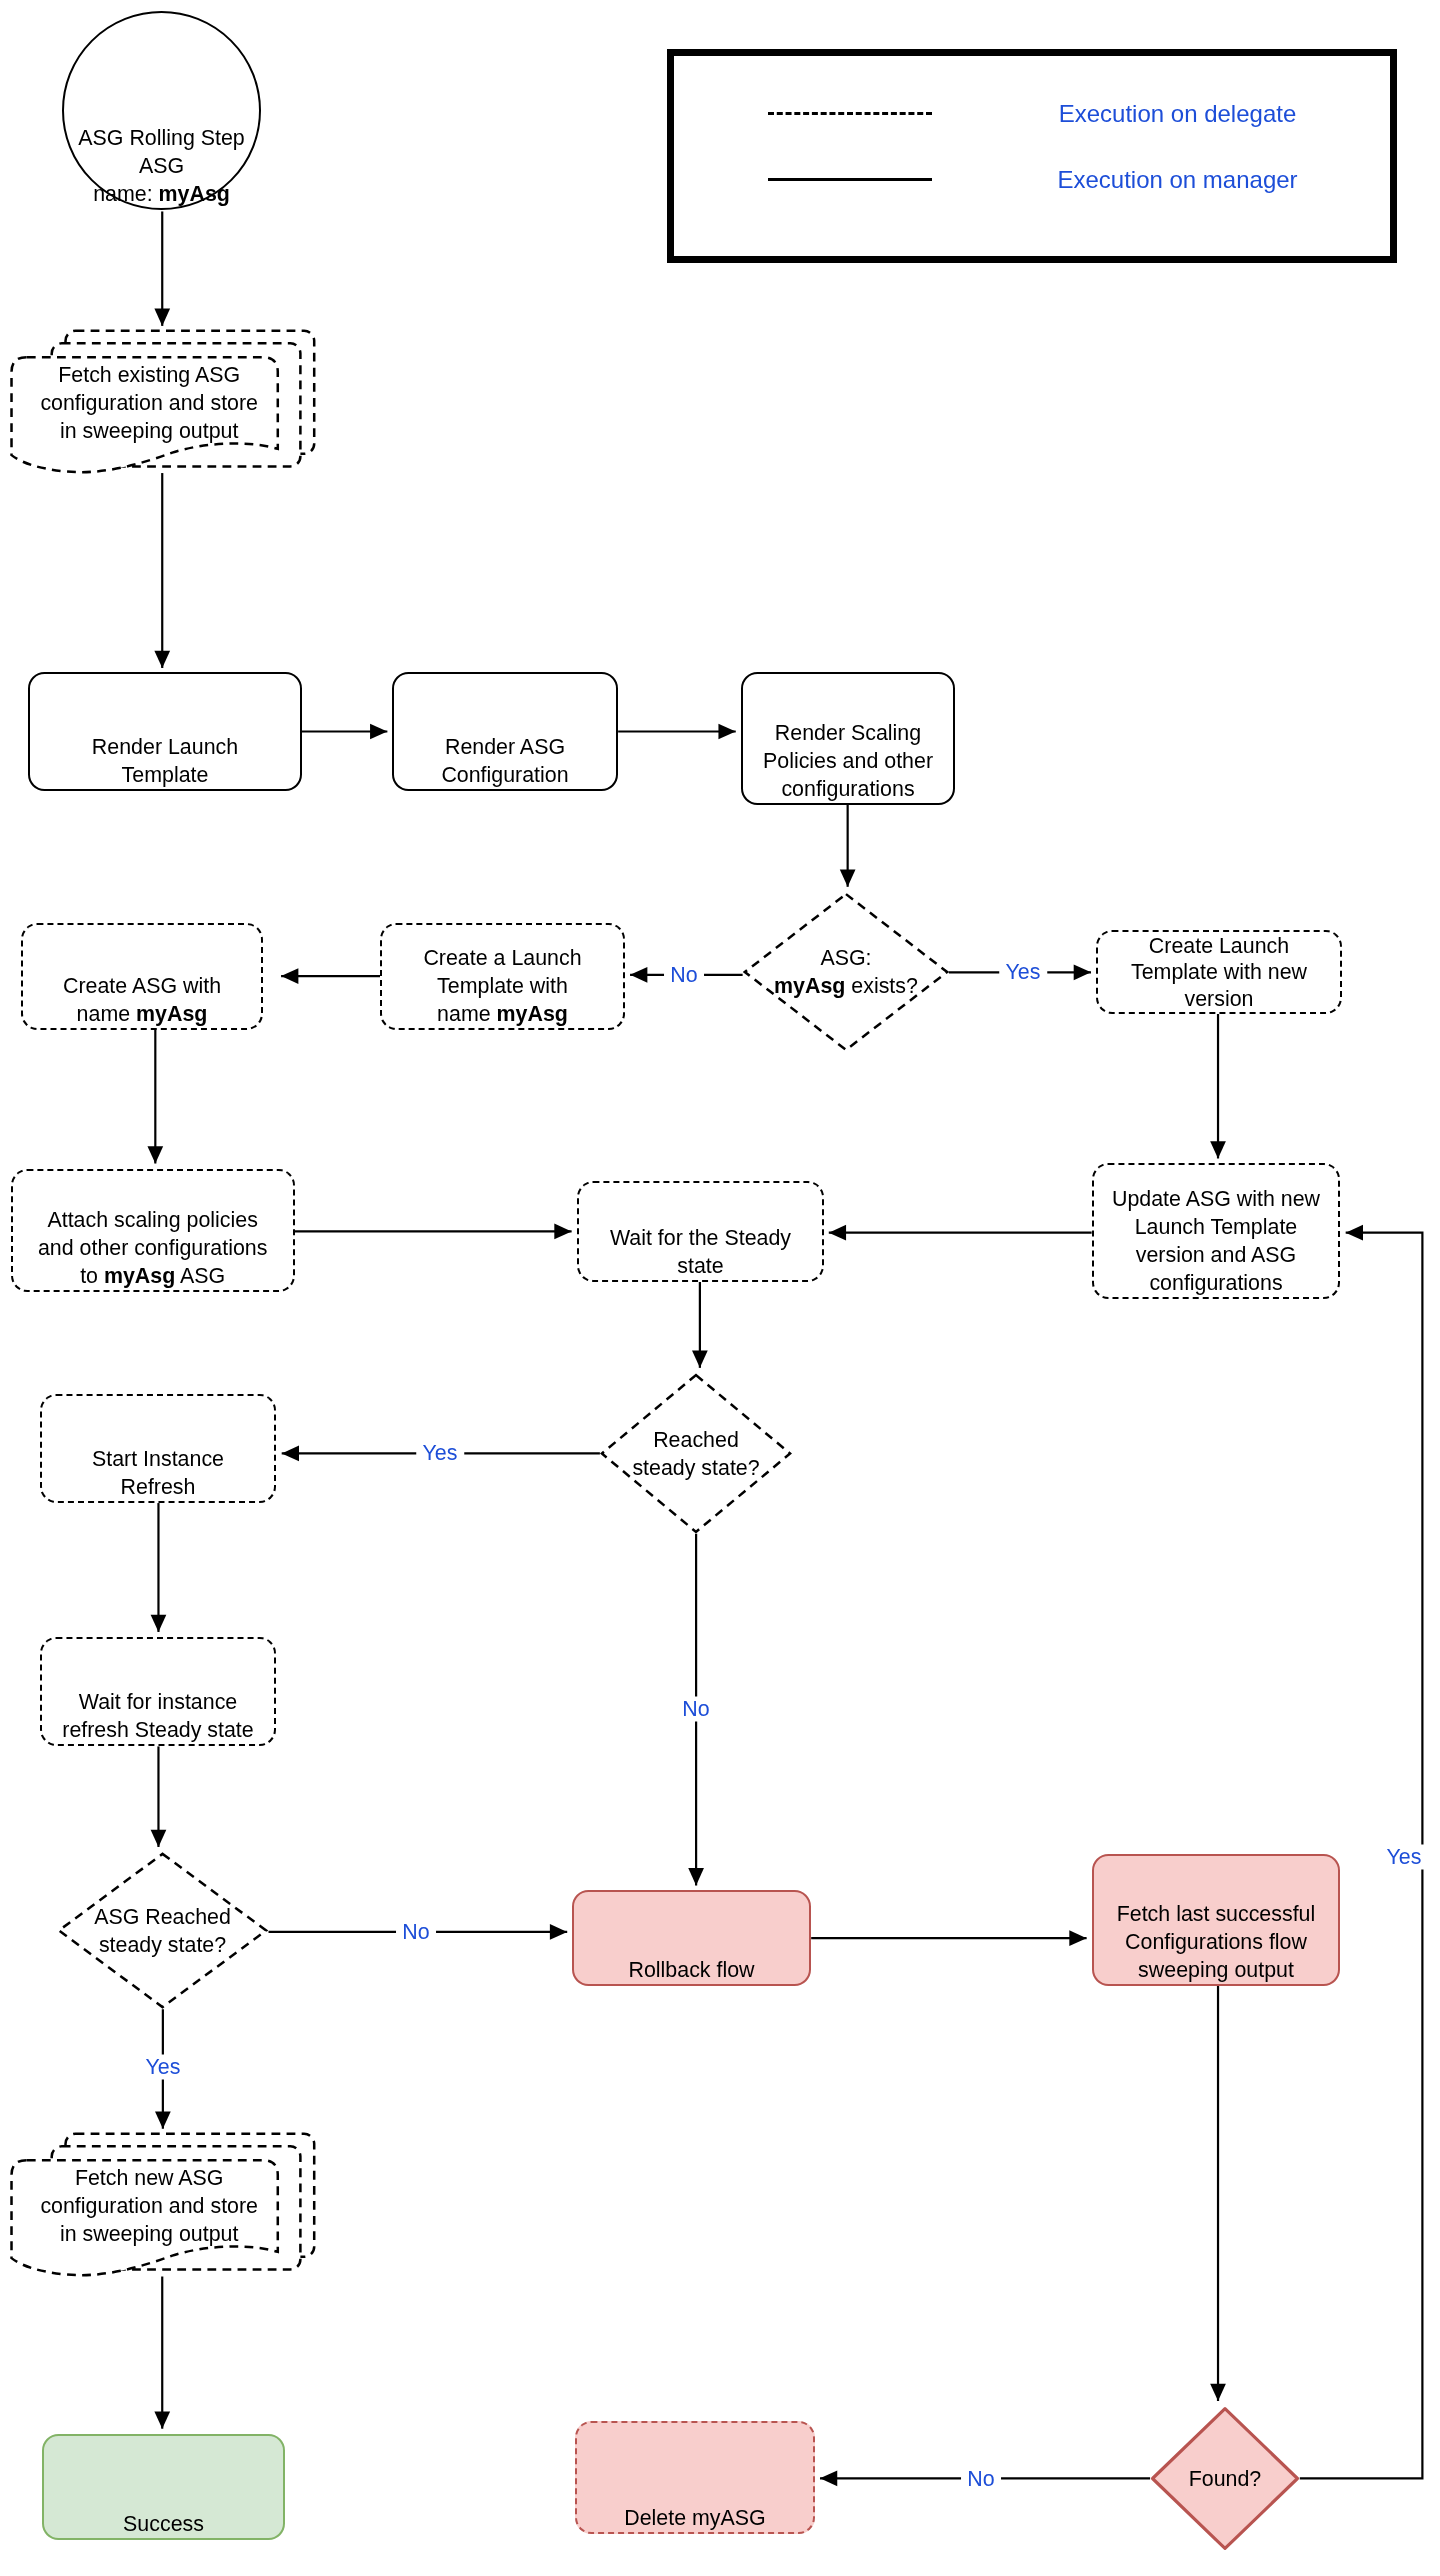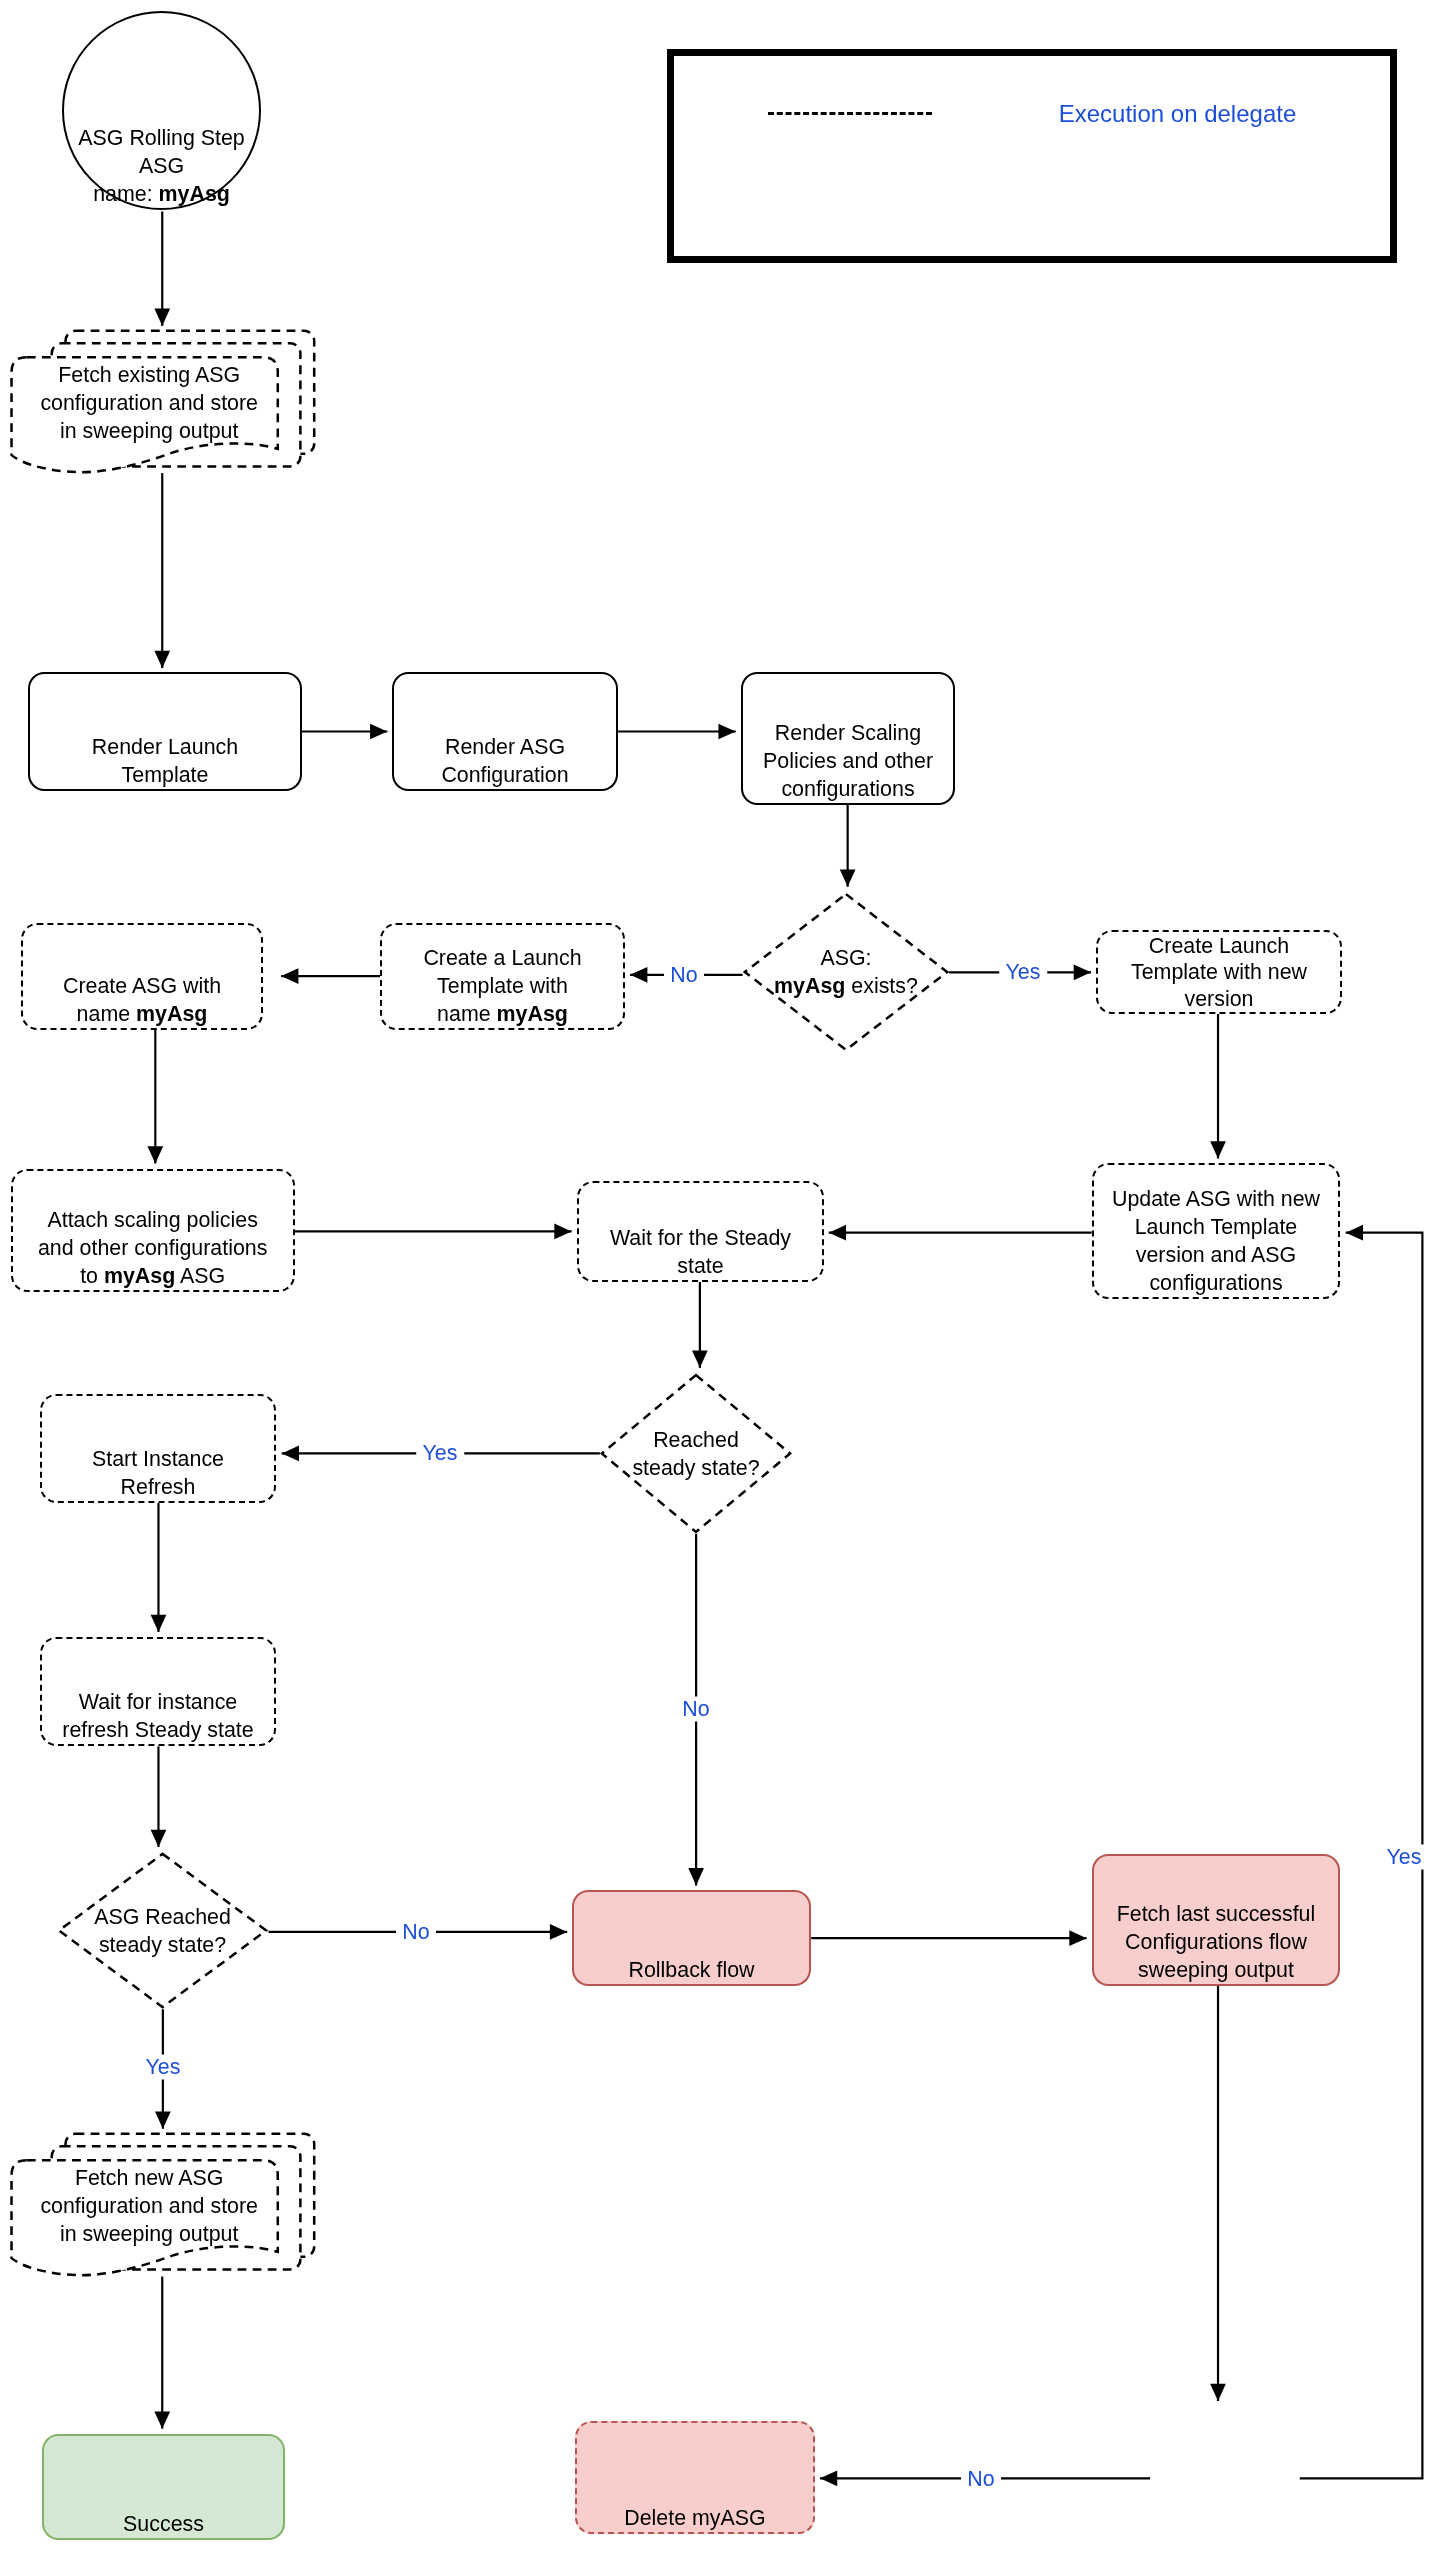--- a/index.html
+++ b/index.html
@@ -75,20 +75,24 @@
       <span>ASG</span><br>
       <span>name: </span><b>myAsg</b>
     </div>
   </div>
 
   <div id="legend" style="left:667px;top:49px;width:730px;height:214px;">
     <div class="lrow" style="top:29px;">
       <div class="lsample dash"></div>
       <div class="llabel">Execution on delegate</div>
     </div>
+    <div class="lrow" style="top:95px;">
+      <div class="lsample line"></div>
+      <div class="llabel">Execution on manager</div>
+    </div>
   </div>
 
   <div class="docs" style="left:9.4px;top:318px;width:314px;height:170px;">
     <svg width="314" height="170" viewBox="0 0 500 270">
       <rect x="90" y="20" width="396" height="196" rx="16" fill="#fff" stroke="#000" stroke-width="4" class="shape-dash"></rect>
       <rect x="68" y="40" width="396" height="196" rx="16" fill="#fff" stroke="#000" stroke-width="4" class="shape-dash"></rect>
       <path d="M 28,62 Q 4,62 4,86 L 4,218 Q 30,238 90,244 C 150,250 210,232 260,214 C 310,198 380,194 428,208 L 428,86 Q 428,62 404,62 Z" fill="#fff" stroke="#000" stroke-width="4" class="shape-dash"></path>
     </svg>
     <div class="dtext">
       <div>
@@ -226,20 +230,28 @@
     </div>
   </div>
 
   <div class="node solid rounded ok" style="left:42px;top:2434px;width:243px;height:106px;">
     <div><span>Success</span></div>
   </div>
   <div class="node dashed rounded danger" style="left:575px;top:2421px;width:240px;height:113px;">
     <div><span>Delete myASG</span></div>
   </div>
 
+  <div class="dnode" style="left:1150px;top:2406px;width:150px;height:145px;">
+    <svg width="150" height="145" viewBox="0 0 238 230">
+      <polygon points="119,4 234,115 119,226 4,115" stroke-width="5" stroke-linejoin="round" stroke="#b85450" fill="#f8cecc"></polygon>
+    </svg>
+    <div class="dtext">
+      <div><span>Found?</span></div>
+    </div>
+  </div>
 
   <div class="elabel" style="left:684px;top:975px;">No</div>
   <div class="elabel" style="left:1023px;top:972px;">Yes</div>
   <div class="elabel" style="left:440px;top:1453px;">Yes</div>
   <div class="elabel" style="left:696px;top:1709px;">No</div>
   <div class="elabel" style="left:416px;top:1932px;">No</div>
   <div class="elabel" style="left:163px;top:2067px;">Yes</div>
   <div class="elabel" style="left:981px;top:2479px;">No</div>
   <div class="elabel" style="left:1404px;top:1857px;">Yes</div>
 

